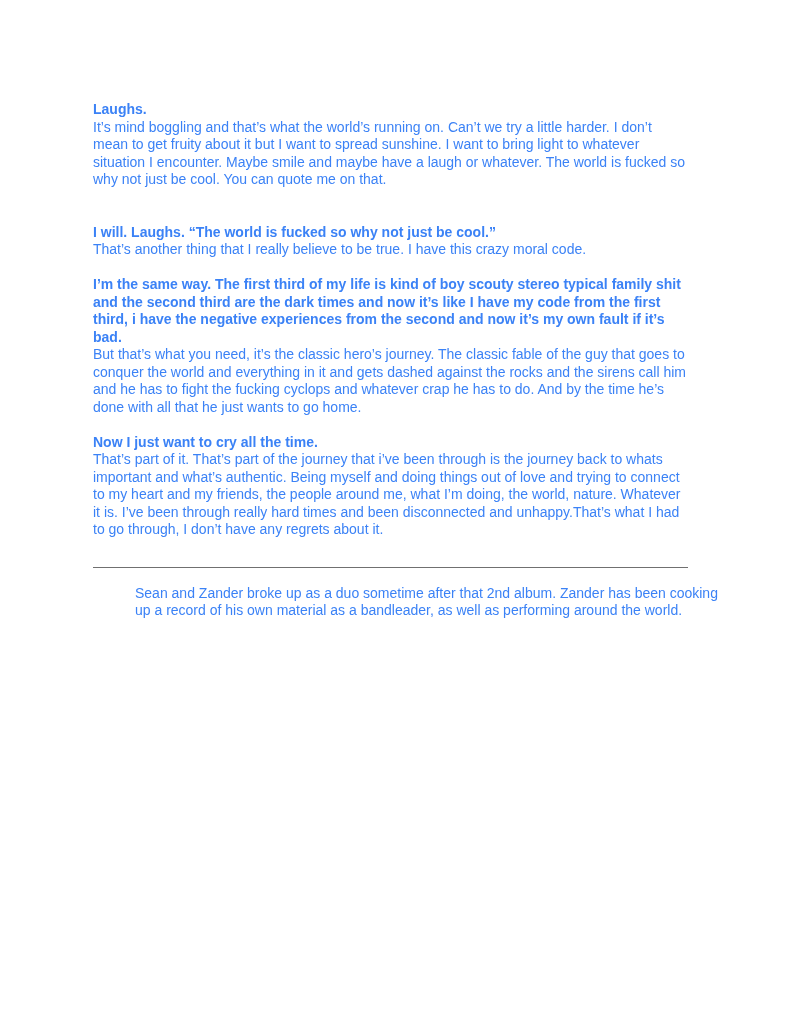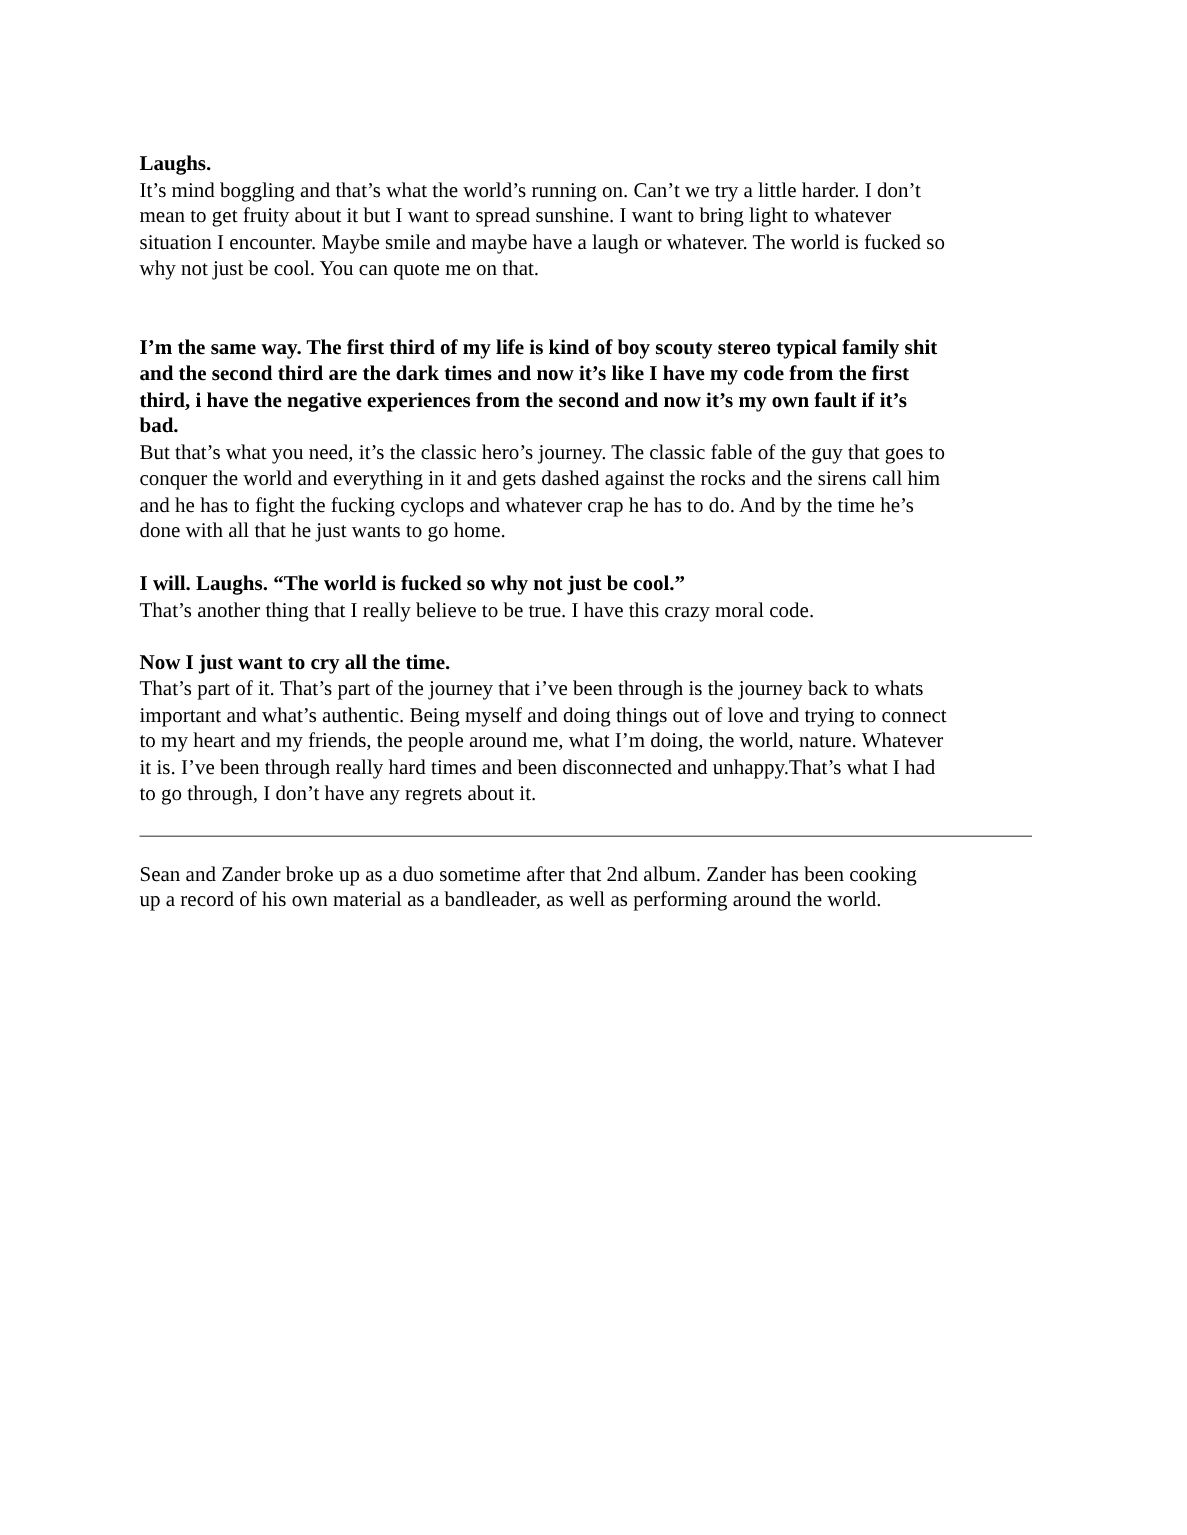--- a/index.html
+++ b/index.html
@@ -2,74 +2,74 @@
 <html><head>
 <meta charset="utf-8">
 <style>
   * { margin: 0; padding: 0; box-sizing: border-box; }
   html, body { background: #ffffff; }
   .page {
     position: relative;
     width: 791px;
     height: 1023px;
     background: #ffffff;
-    font-family: Liberation Serif, serif;
+    font-family: Liberation Sans, sans-serif;
     font-size: 14px;
     line-height: 17.5px;
-    color: #000000;
+    color: #3b82f6;
     overflow: hidden;
   }
   .content {
     position: absolute;
     left: 93px;
     top: 101px;
     width: 625px;
   }
   .content p { white-space: pre-line; }
   .qa-block { margin-bottom: 17.5px; }
   .qa-block.first { margin-bottom: 35px; }
-  .qa-block.last { margin-bottom: 18px; }
+  .qa-block.last { margin-bottom: 28px; }
   .speaker-bold { font-weight: bold; }
   .divider {
     width: 595px;
     height: 0;
     border: none;
     border-top: 1px solid #707070;
     margin: 0 0 17px 0;
   }
-  .outro { margin-bottom: 19px; }
+  .outro { margin-bottom: 19px; margin-left: 42px; }
 </style>
 </head>
 <body>
 
 <div class="page">
   <div class="content">
 
     <section class="qa-block first">
       <p class="speaker-bold">Laughs.</p>
       <p class="response">It’s mind boggling and that’s what the world’s running on. Can’t we try a little harder. I don’t
 mean to get fruity about it but I want to spread sunshine. I want to bring light to whatever
 situation I encounter. Maybe smile and maybe have a laugh or whatever. The world is fucked so
 why not just be cool. You can quote me on that.</p>
     </section>
 
     <section class="qa-block">
+      <p class="speaker-bold">I will. Laughs. “The world is fucked so why not just be cool.”</p>
+      <p class="response">That’s another thing that I really believe to be true. I have this crazy moral code.</p>
+    </section>
+
+    <section class="qa-block">
       <p class="speaker-bold">I’m the same way. The first third of my life is kind of boy scouty stereo typical family shit
 and the second third are the dark times and now it’s like I have my code from the first
 third, i have the negative experiences from the second and now it’s my own fault if it’s
 bad.</p>
       <p class="response">But that’s what you need, it’s the classic hero’s journey. The classic fable of the guy that goes to
 conquer the world and everything in it and gets dashed against the rocks and the sirens call him
 and he has to fight the fucking cyclops and whatever crap he has to do. And by the time he’s
 done with all that he just wants to go home.</p>
-    </section>
-
-    <section class="qa-block">
-      <p class="speaker-bold">I will. Laughs. “The world is fucked so why not just be cool.”</p>
-      <p class="response">That’s another thing that I really believe to be true. I have this crazy moral code.</p>
     </section>
 
     <section class="qa-block last">
       <p class="speaker-bold">Now I just want to cry all the time.</p>
       <p class="response">That’s part of it. That’s part of the journey that i’ve been through is the journey back to whats
 important and what’s authentic. Being myself and doing things out of love and trying to connect
 to my heart and my friends, the people around me, what I’m doing, the world, nature. Whatever
 it is. I’ve been through really hard times and been disconnected and unhappy.That’s what I had
 to go through, I don’t have any regrets about it.</p>
     </section>

